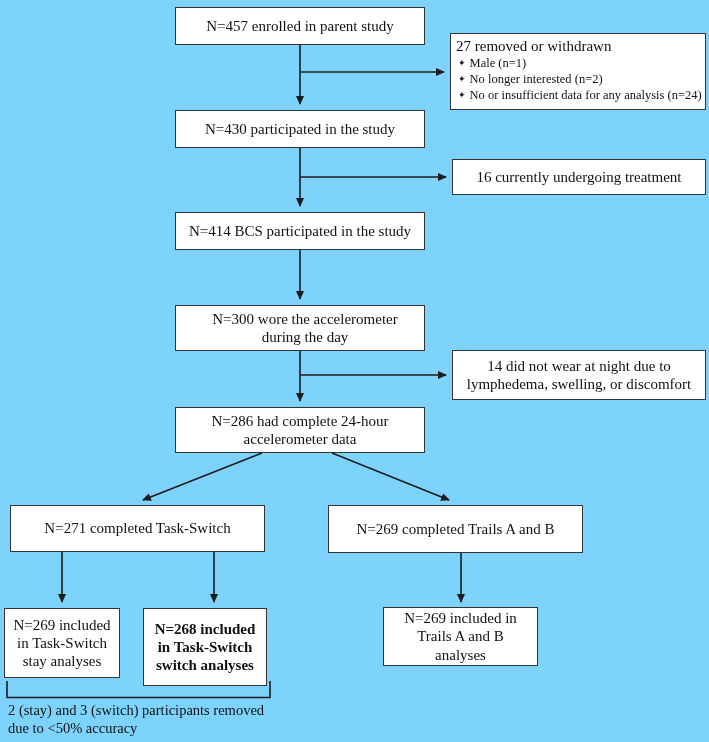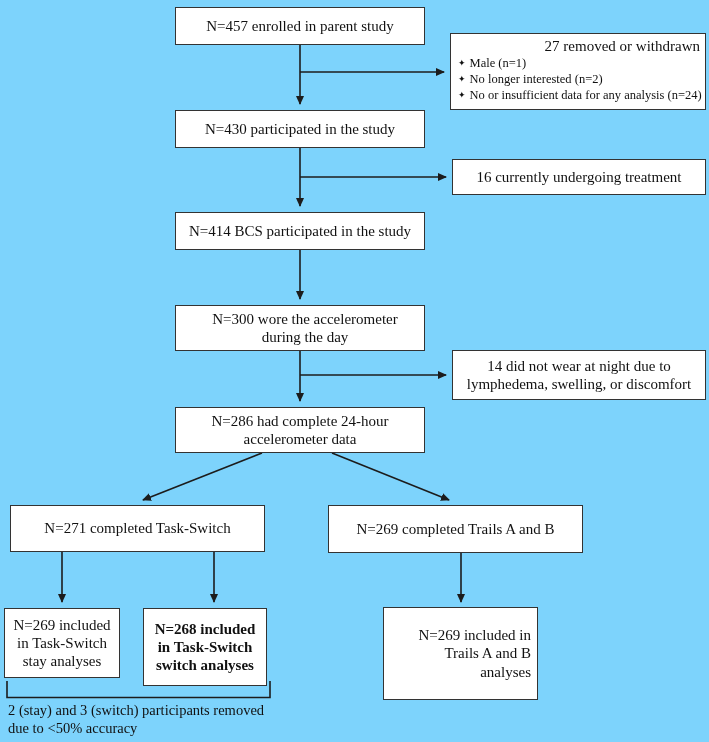--- a/index.html
+++ b/index.html
@@ -24,21 +24,21 @@
     font-size:15px;
     line-height:1.22;
     padding:2px 6px;
   }
   .box.side-list{
     display:block;
     text-align:left;
     padding:2px 5px 2px 5px;
   }
   .side-title{
-    text-align:right;
+    text-align:left;
     font-size:15px;
     line-height:1.2;
     margin-top:1px;
   }
   .bullet-row{
     display:flex;
     align-items:baseline;
     font-size:12.5px;
     line-height:1.28;
     white-space:nowrap;
@@ -116,17 +116,17 @@
   <div class="box" style="left:175px;top:407px;width:250px;height:46px;">N=286 had complete 24-hour accelerometer data</div>
 
   <div class="box" style="left:10px;top:505px;width:255px;height:47px;">N=271 completed Task-Switch</div>
 
   <div class="box" style="left:328px;top:505px;width:255px;height:48px;">N=269 completed Trails A and B</div>
 
   <div class="box" style="left:4px;top:608px;width:116px;height:70px;">N=269 included in Task-Switch stay analyses</div>
 
   <div class="box" style="left:143px;top:608px;width:124px;height:78px;font-weight:bold;">N=268 included in Task-Switch switch analyses</div>
 
-  <div class="box" style="left:383px;top:607px;width:155px;height:93px;text-align:right;">N=269 included in Trails A and B analyses</div>
+  <div class="box" style="left:383px;top:607px;width:155px;height:59px;">N=269 included in Trails A and B analyses</div>
 
   <div class="footnote">2 (stay) and 3 (switch) participants removed due to &lt;50% accuracy</div>
 
 </div>
 
 </body></html>

